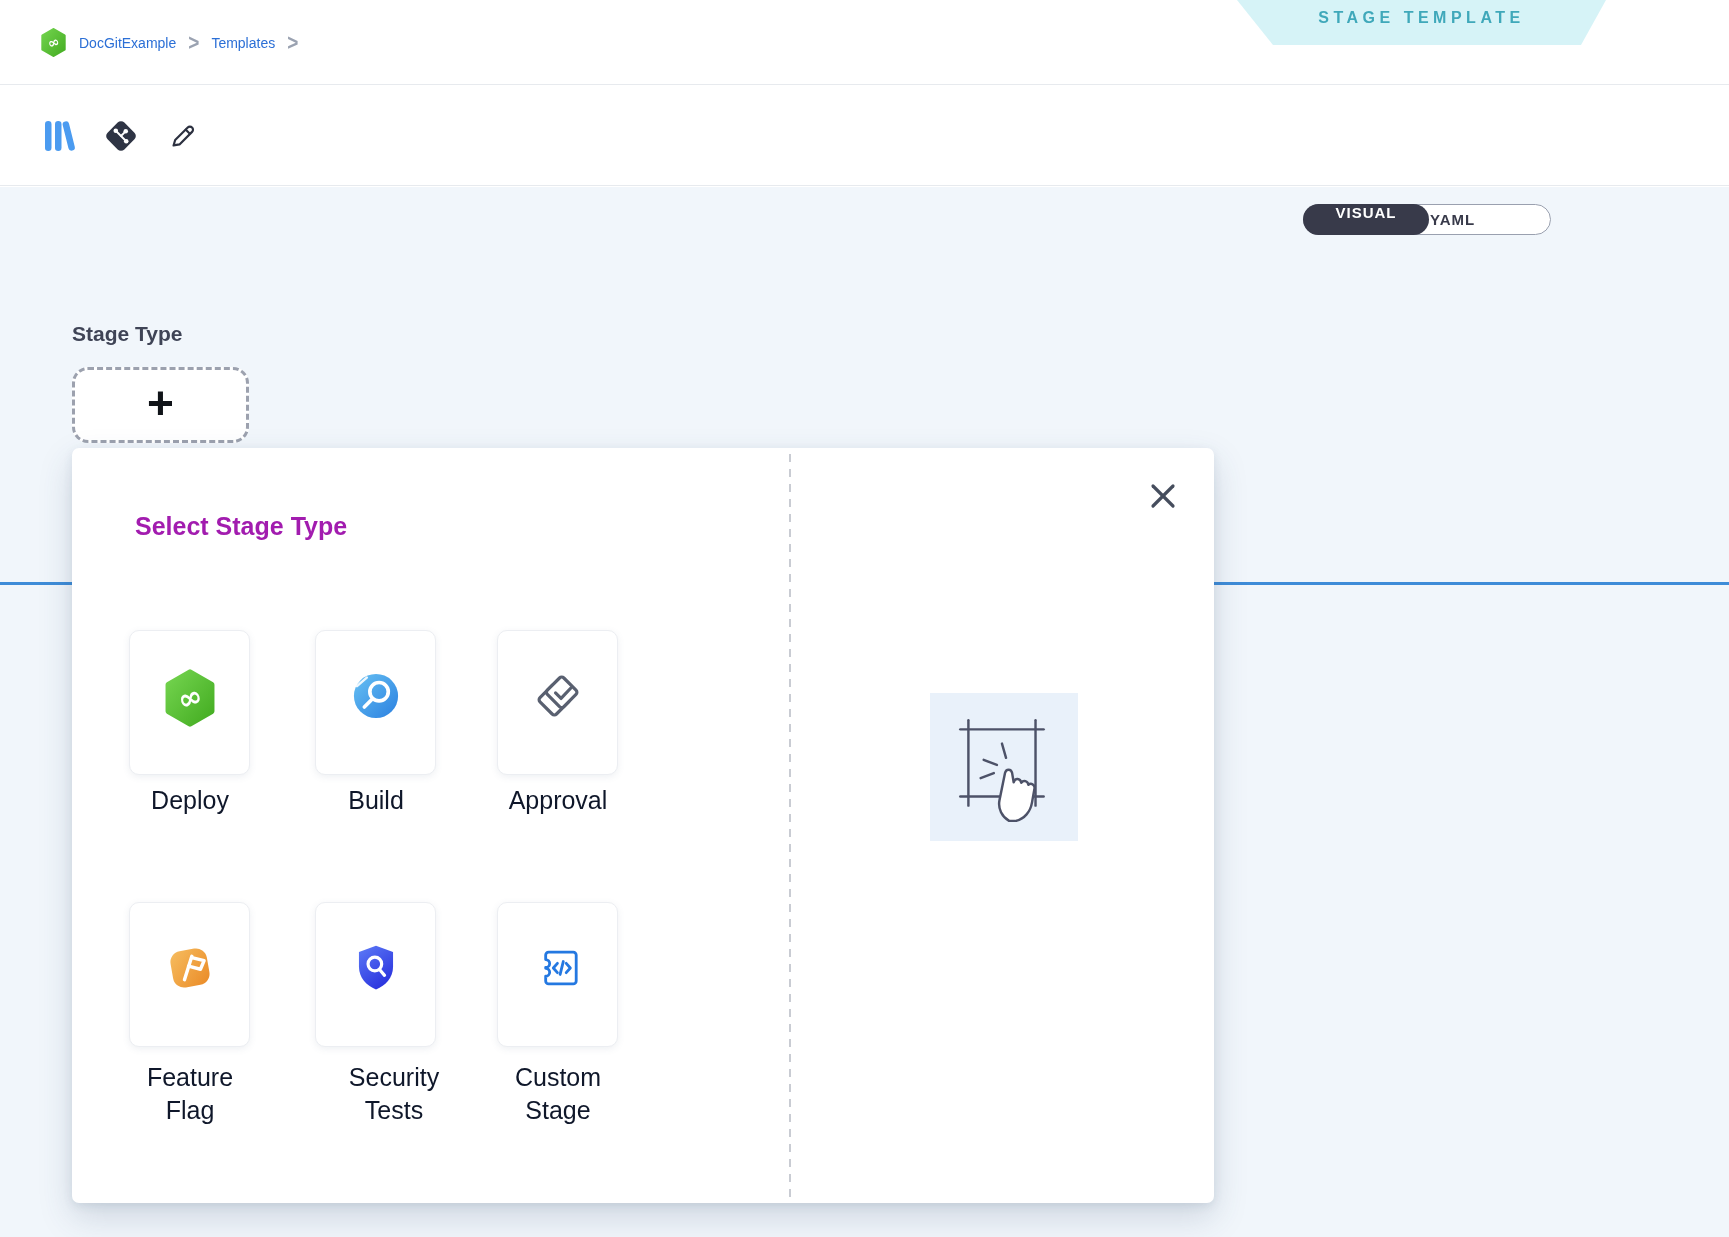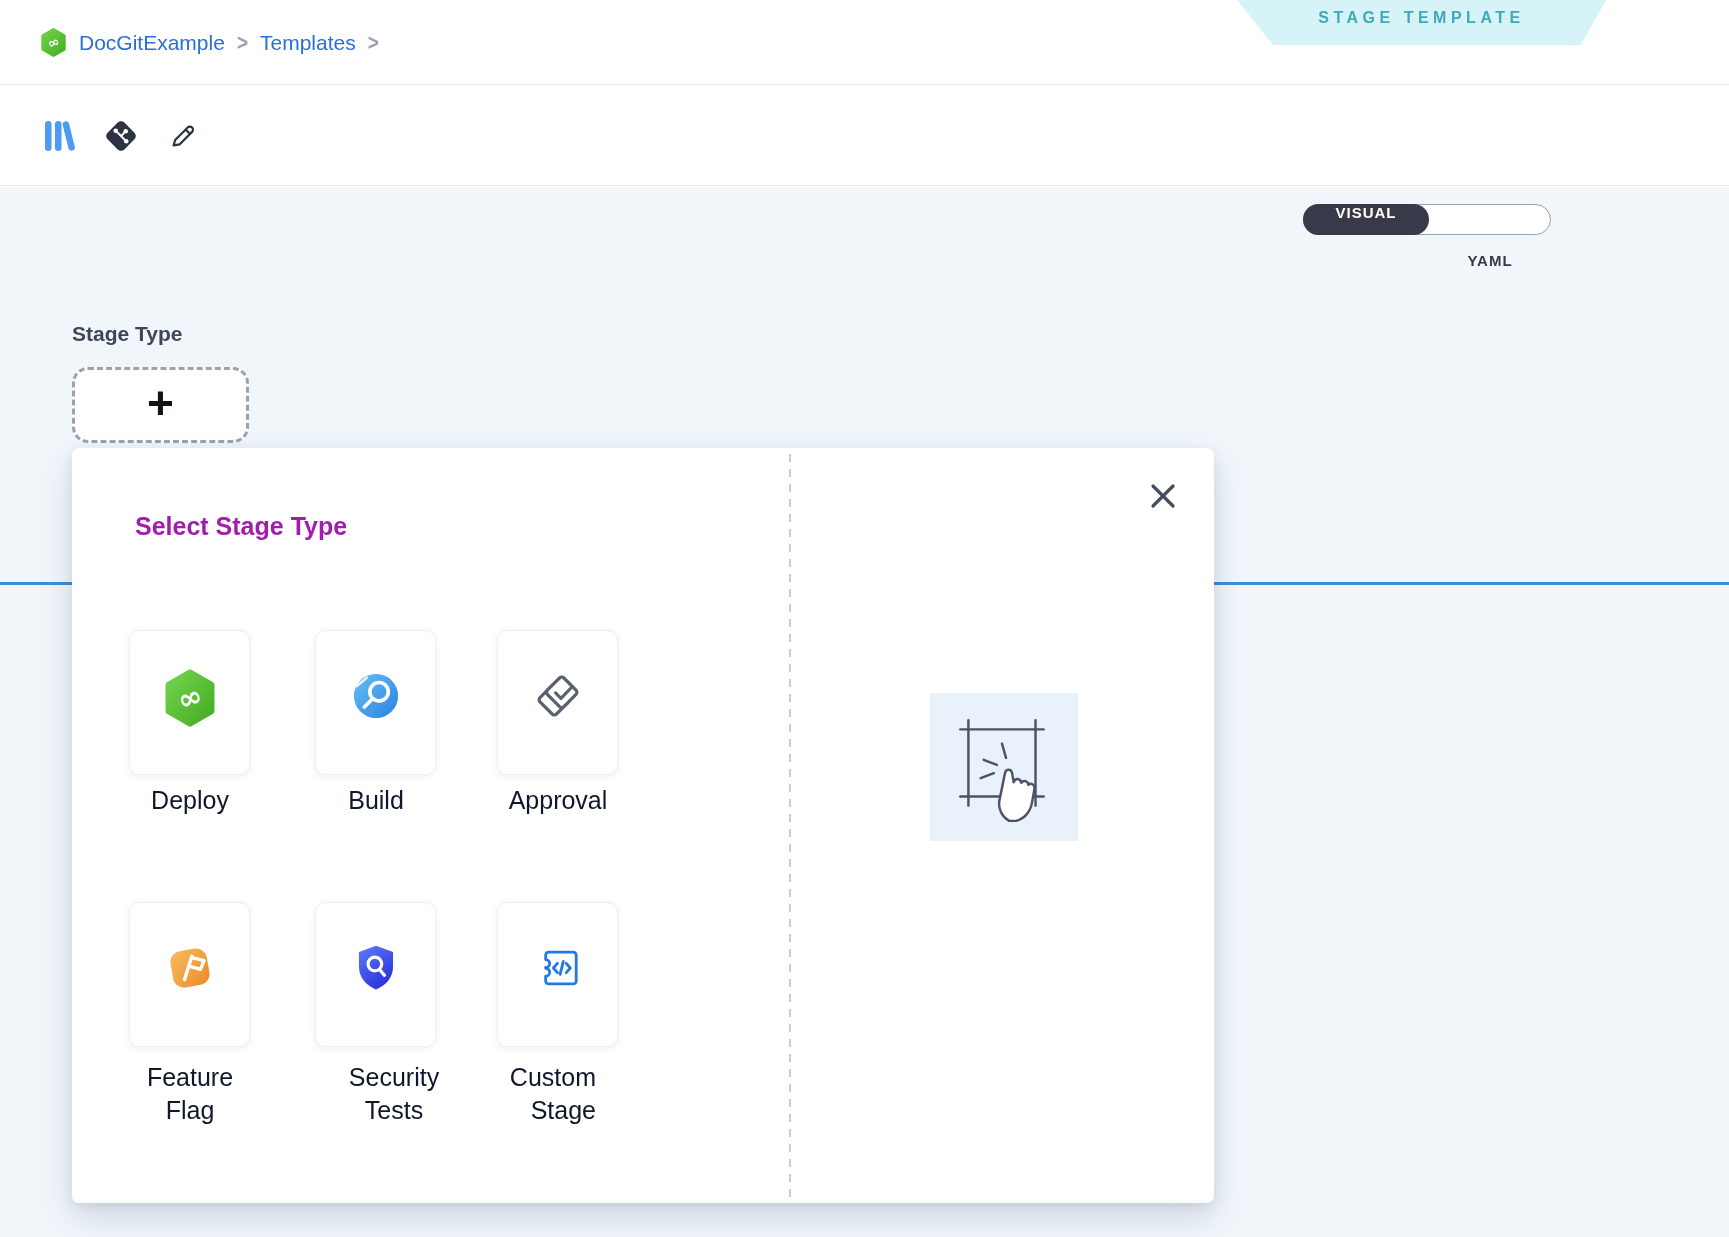--- a/index.html
+++ b/index.html
@@ -2,40 +2,40 @@
 <html><head>
 <meta charset="utf-8">
 <style>
   * { margin:0; padding:0; box-sizing:border-box; }
   html,body { width:1729px; height:1237px; background:#fff; }
   body { font-family:"Liberation Sans","DejaVu Sans",sans-serif; position:relative; overflow:hidden; }
 
   
   .topbar { position:absolute; left:0; top:0; width:1729px; height:85px; background:#fff; border-bottom:1px solid #e7eaee; z-index:3; }
   .crumbs { position:absolute; left:40px; top:0; height:85px; display:flex; align-items:center; gap:12px; }
-  .crumb-link { color:#2b6fd6; font-size:21px; cursor:pointer; }
+  .crumb-link { color:#2b6fd6; font-size:14px; cursor:pointer; }
   .crumb-sep { color:#9aa2b1; font-size:19px; font-weight:bold; transform:scaleY(1.15); }
 
   .stage-badge { position:absolute; left:1237px; top:0; width:369px; height:45px;
     background:#d6f3f7; clip-path:polygon(0 0,100% 0,calc(100% - 25px) 100%,36px 100%);
     display:flex; align-items:center; justify-content:center; z-index:4; }
   .stage-badge span { color:#3fa8ba; font-weight:bold; font-size:16px; letter-spacing:4.5px; padding-bottom:10px; }
 
   
   .titlebar { position:absolute; left:0; top:86px; width:1729px; height:100px; background:#fff; border-bottom:1px solid #e7eaee; z-index:3; }
   .title-wrap { position:absolute; left:40px; top:0; height:100px; display:flex; align-items:center; gap:16px; }
   .page-title { font-size:33px; font-weight:bold; color:#21263a; letter-spacing:-0.3px; }
   .icon-btn { display:flex; align-items:center; justify-content:center; cursor:pointer; }
 
   .mode-toggle { position:absolute; left:1303px; top:118px; width:248px; height:31px; border:1.5px solid #9aa0af;
     border-radius:17px; background:#fff; display:flex; z-index:4; }
   .mode-visual { position:absolute; left:-1px; top:-1px; width:126px; height:31px; background:#383a4a; border-radius:17px;
     display:flex; justify-content:center; }
   .mode-visual span { color:#fff; font-size:15px; font-weight:bold; letter-spacing:1px; }
-  .mode-yaml { position:absolute; left:126px; top:0; width:120px; height:29px; display:flex; align-items:center; justify-content:center;margin-top:41px; }
+  .mode-yaml { position:absolute; left:126px; top:0; width:120px; height:29px; display:flex; align-items:center; justify-content:flex-start; }
   .mode-yaml span { color:#383a4a; font-size:15px; font-weight:bold; letter-spacing:1px; }
 
   
   .canvas { position:absolute; left:0; top:187px; width:1729px; height:1050px; background:#f1f6fb; }
   .blue-rule { position:absolute; left:0; top:582px; width:1729px; height:3px; background:#3e8cd8; z-index:1; }
 
   .stage-type-label { position:absolute; left:72px; top:322px; font-size:21px; font-weight:600; color:#3f4456; z-index:2; }
   .add-stage-box { position:absolute; left:72px; top:367px; width:177px; height:76px; background:#fff;
     border:3px dashed #9ca1ae; border-radius:16px; display:flex; align-items:center; justify-content:center; cursor:pointer; z-index:2; }
   .add-stage-box span { font-size:46px; font-weight:bold; color:#101318; line-height:1; padding-bottom:4px; }
@@ -223,21 +223,21 @@
         <line x1="27.5" y1="16.5" x2="24.8" y2="27.5"></line>
       </g>
     </svg>
   </div>
 
   <div class="card-label label-r1 label-c1">Deploy</div>
   <div class="card-label label-r1 label-c2">Build</div>
   <div class="card-label label-r1 label-c3">Approval</div>
   <div class="card-label label-r2 label-c1" style="width:120px;left:58px;">Feature Flag</div>
   <div class="card-label label-r2 label-c2" style="width:120px;left:262px;">Security Tests</div>
-  <div class="card-label label-r2 label-c3" style="width:120px;left:404px;text-align:right;">Custom Stage</div>
+  <div class="card-label label-r2 label-c3" style="width:120px;left:426px;">Custom Stage</div>
 
   <div class="hover-illustration">
     <svg width="112" height="120" viewBox="0 0 110 118" fill="none" stroke="#4d5268" stroke-width="2.4" stroke-linecap="round" stroke-linejoin="round">
 
       <line x1="12" y1="22" x2="94" y2="22"></line>
       <line x1="12" y1="88" x2="94" y2="88"></line>
       <line x1="20" y1="13" x2="20" y2="97"></line>
       <line x1="86" y1="13" x2="86" y2="97"></line>
 
       <line x1="53" y1="36" x2="57" y2="50"></line>

